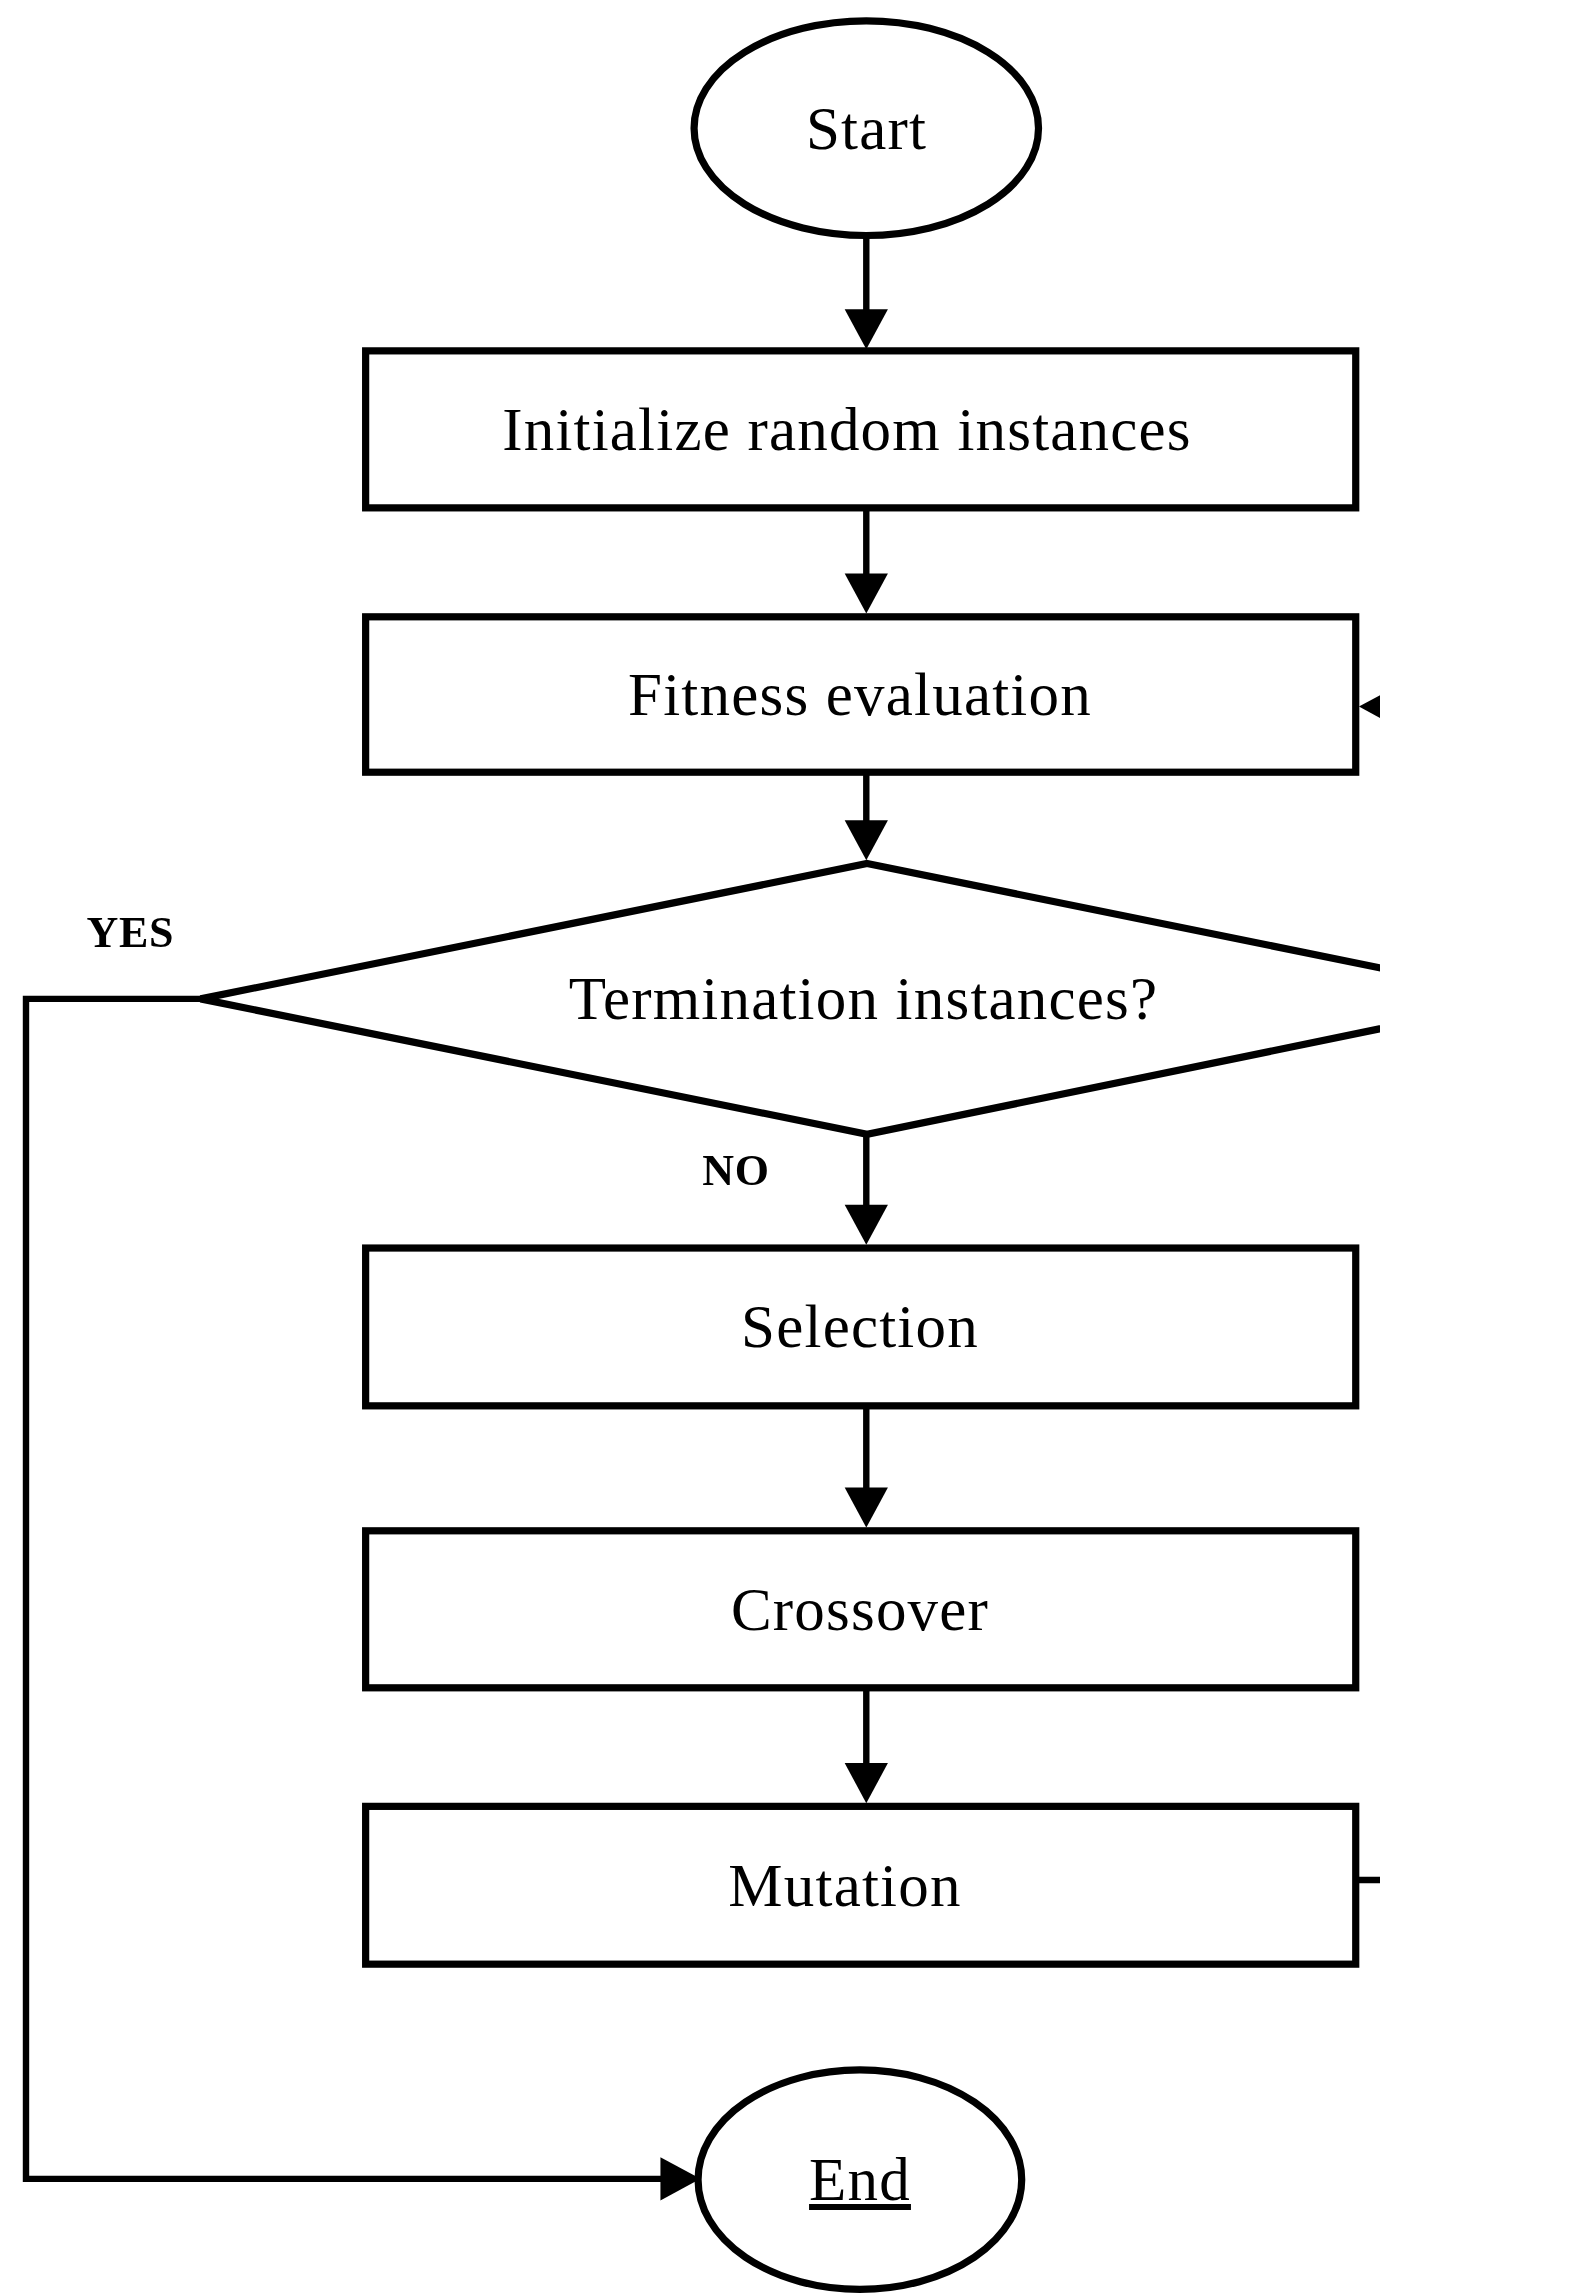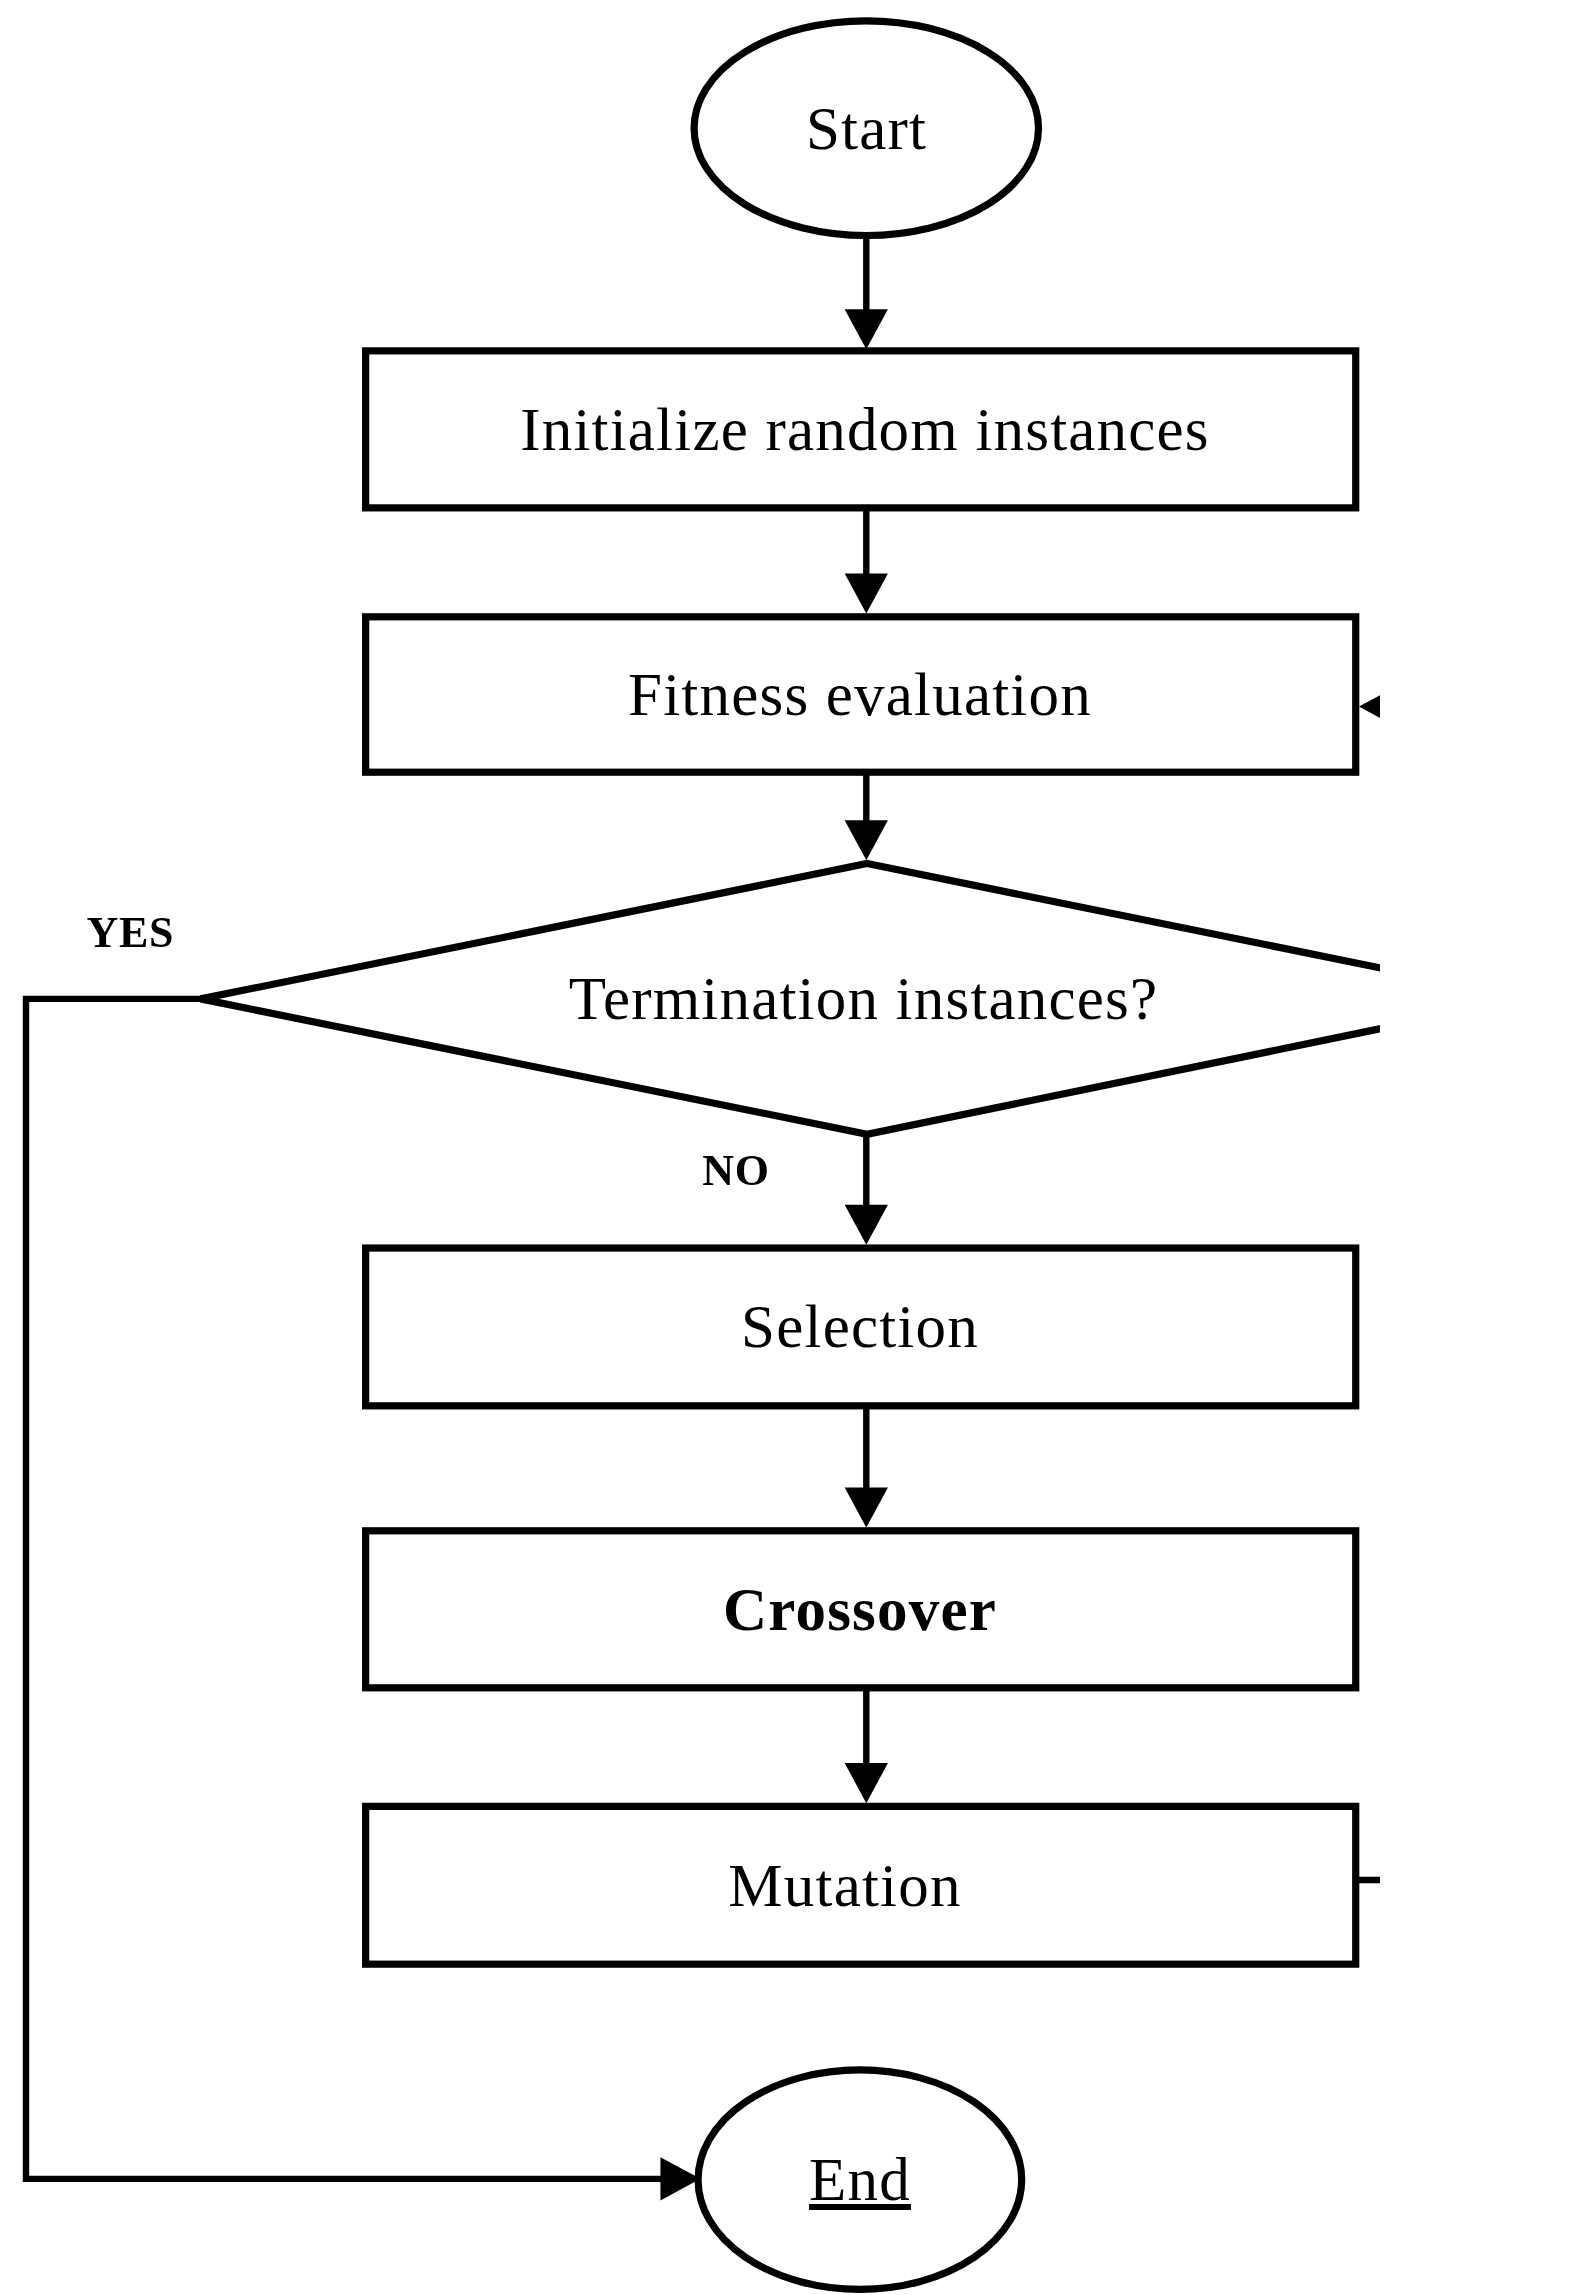--- a/index.html
+++ b/index.html
@@ -33,25 +33,25 @@
     white-space: nowrap;
     pointer-events: none;
   }
   .branch-label {
     font-weight: bold;
     font-size: 44px;
     letter-spacing: 0.8px;
   }
   
   .lbl-start      { left: 694px;  top: 21px;   width: 345px;  height: 215px; }
-  .lbl-initialize { left: 370px;  top: 351px;  width: 990px; height: 157px; }
+  .lbl-initialize { left: 352px;  top: 351px;  width: 990px; height: 157px; }
   .lbl-fitness    { left: 365px;  top: 617px;  width: 990px; height: 155px; }
   .lbl-decision   { left: 386px;  top: 919px; width: 955px; height: 160px; }
   .lbl-selection  { left: 365px;  top: 1248px; width: 990px; height: 158px; }
-  .lbl-crossover  { left: 365px;  top: 1531px; width: 990px; height: 157px; font-weight: bold; }
+  .lbl-crossover  { left: 365px;  top: 1531px; width: 990px; height: 157px; }
   .lbl-mutation   { left: 350px;  top: 1807px; width: 990px; height: 158px; }
   .lbl-end        { left: 698px;  top: 2070px; width: 324px;  height: 220px; text-decoration: underline; }
   .lbl-yes        { left: 10.4px;   top: 889px; width: 240px;  height: 88px; }
   .lbl-no         { left: 616px;  top: 1127px; width: 240px;  height: 88px; }
 </style>
 </head>
 <body>
 
 <div id="canvas">
 

